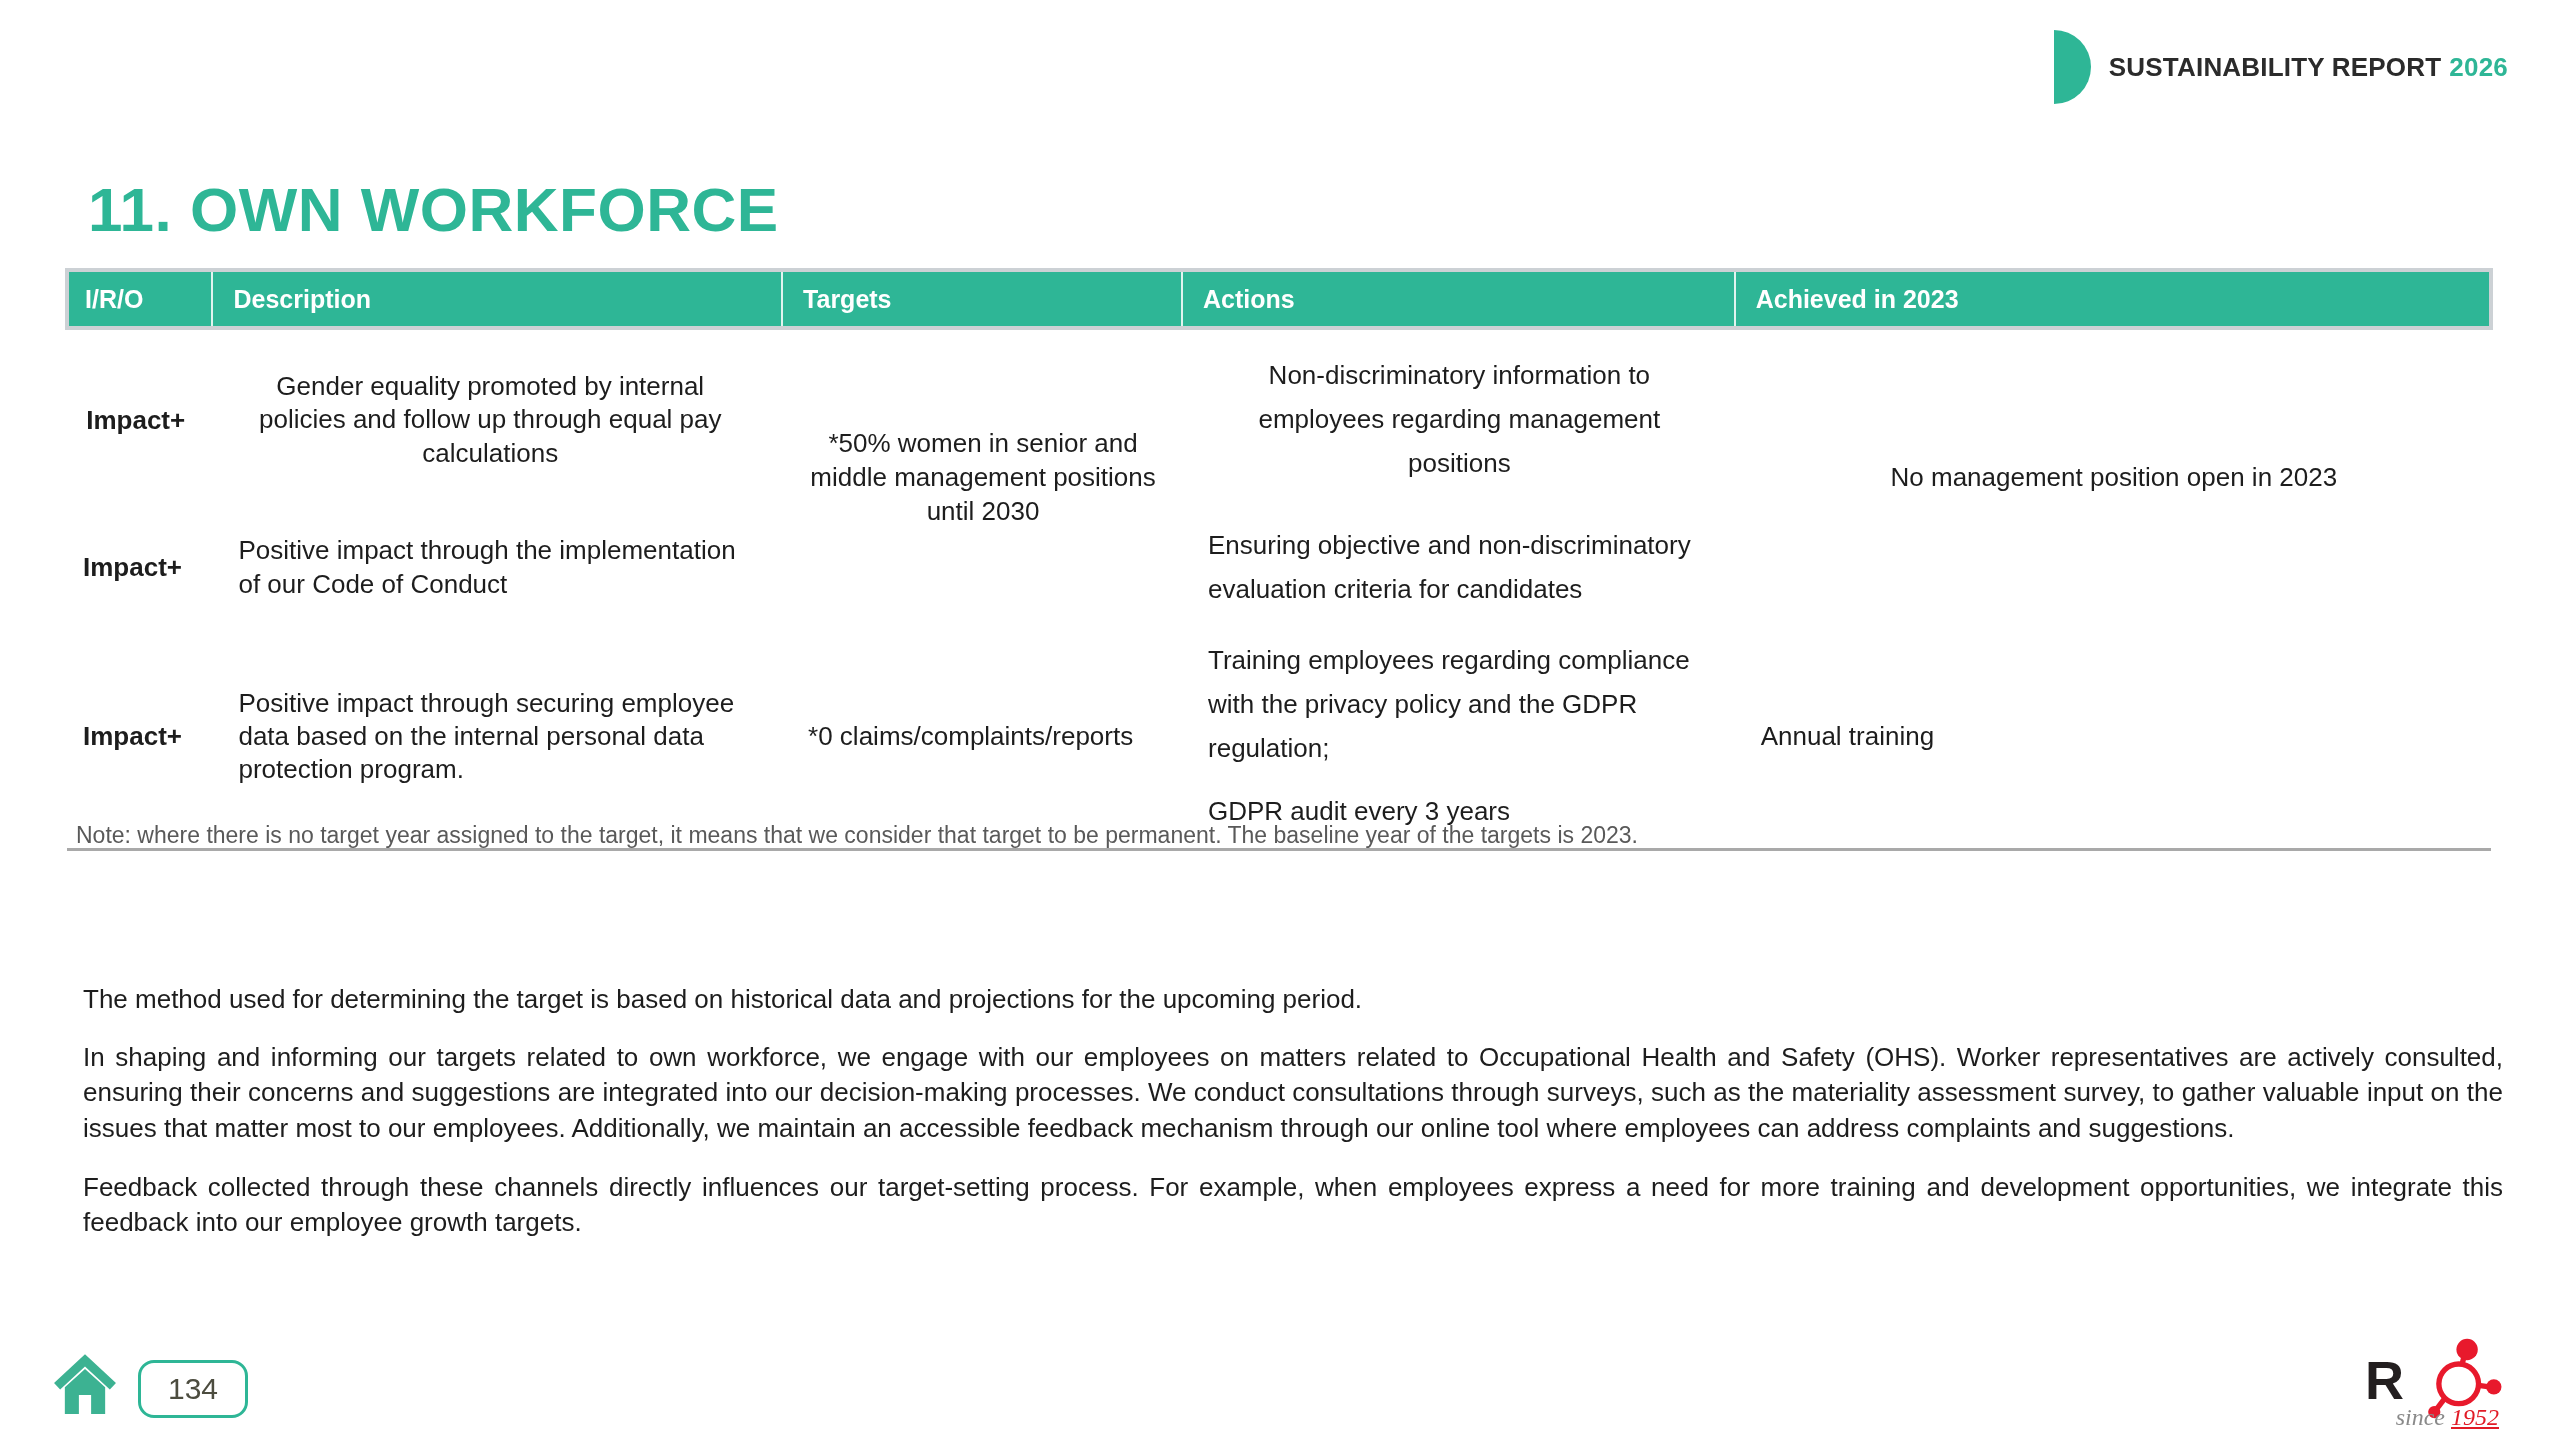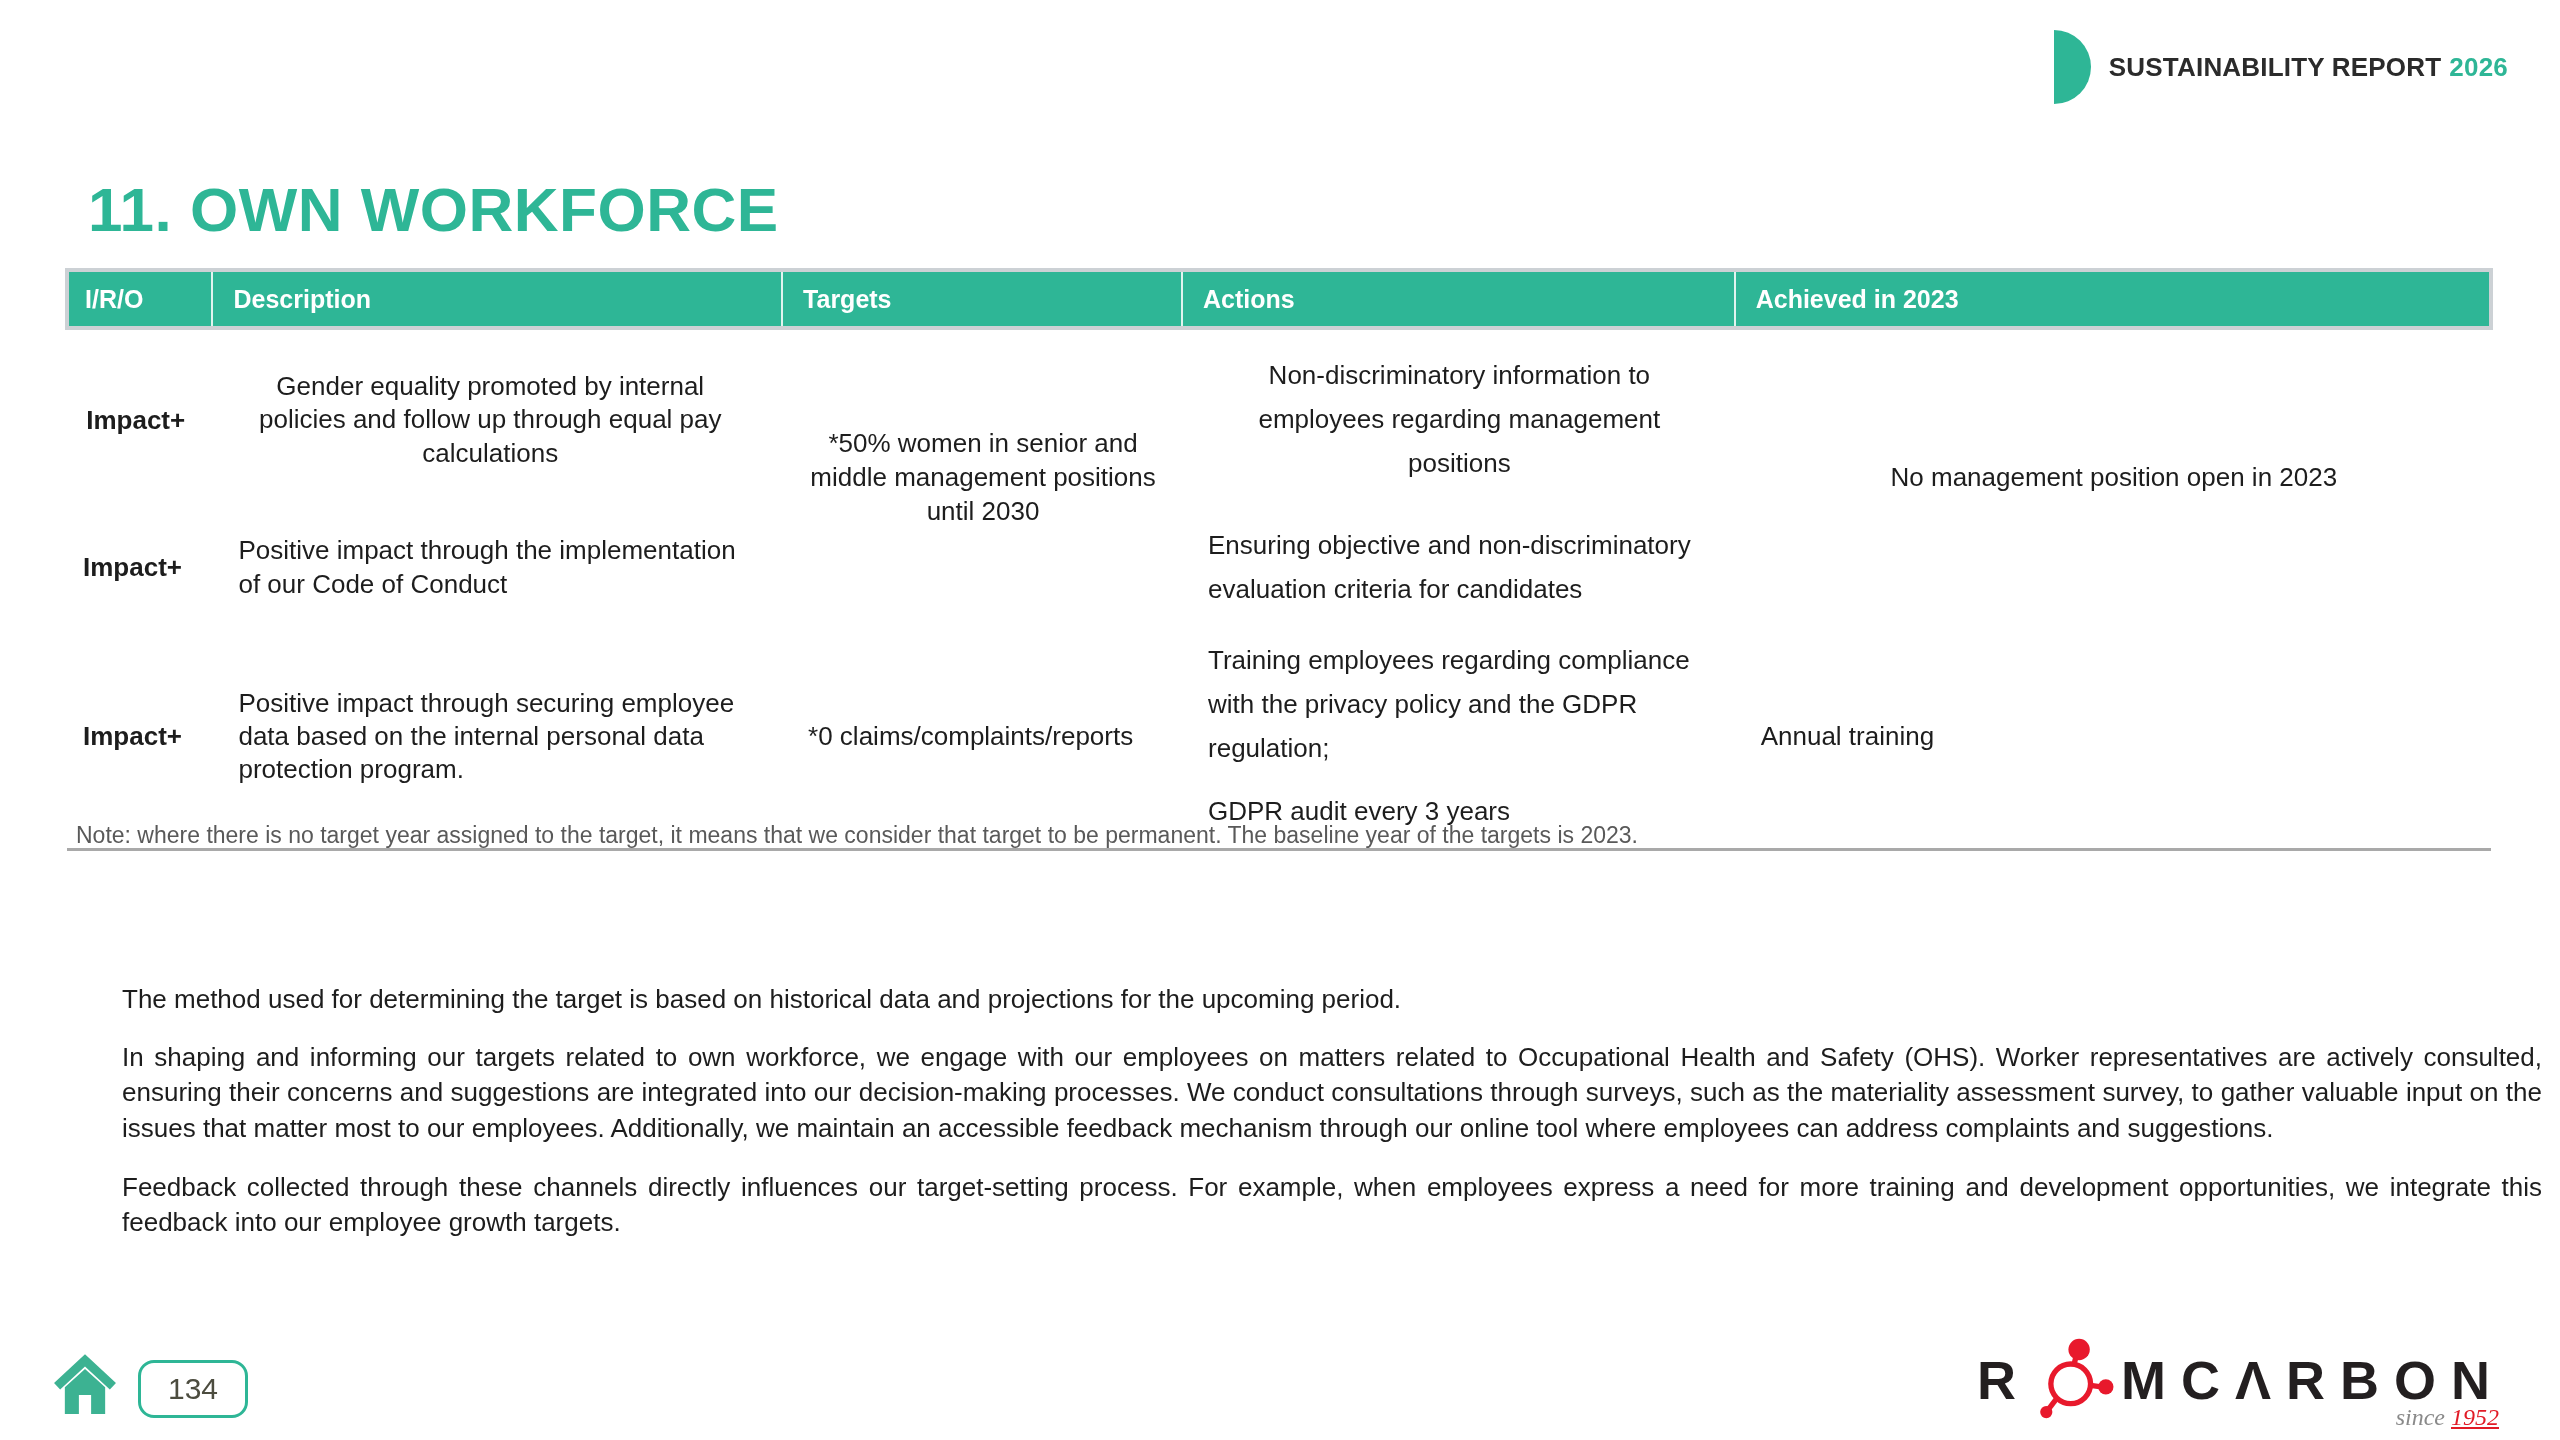--- a/index.html
+++ b/index.html
@@ -51,21 +51,21 @@
   td.action p{margin:0;}
   td.action p + p{margin-top:20px;}
   td.achieved{line-height:1.3;}
   tbody tr:last-child td{border-bottom:3px solid var(--line-gray,#a9a9a9);}
 
   .note{position:absolute;left:76px;top:822px;width:2420px;
     font-size:23px;color:var(--note-gray,#595959);}
 
   
   .para{position:absolute;left:83px;width:2420px;text-align:justify;
-    font-size:26px;line-height:1.36;color:var(--dark,#1d1d1d);margin-left:39px;}
+    font-size:26px;line-height:1.36;color:var(--dark,#1d1d1d);}
   .p1{top:956px;} .p2{top:1014px;} .p3{top:1144px;}
 
   
   .home-btn{position:absolute;left:48px;top:1346px;width:74px;height:74px;
     display:flex;align-items:center;justify-content:center;cursor:pointer;background:none;border:none;padding:0;}
   .page-box{position:absolute;left:138px;top:1360px;width:110px;height:58px;
     border:3px solid var(--teal,#2eb696);border-radius:16px;
     display:flex;align-items:center;justify-content:center;
     font-size:30px;color:#4c4c3f;text-align:center;}
 
@@ -163,17 +163,16 @@
         <line x1="78" y1="62" x2="92" y2="64"></line>
         <line x1="33" y1="80" x2="23" y2="93"></line>
       </g>
       <g fill="#e8192c">
         <circle cx="63" cy="15" r="14"></circle>
         <circle cx="98" cy="64" r="10"></circle>
         <circle cx="20" cy="97" r="8"></circle>
       </g>
     </svg>
   </span>
-  <span class="logo-letters rest">MCΛRBON</span>
   <span class="since">
     <span class="since-word">since</span><span class="since-year">1952</span>
   </span>
 </div>
 
 </body></html>

